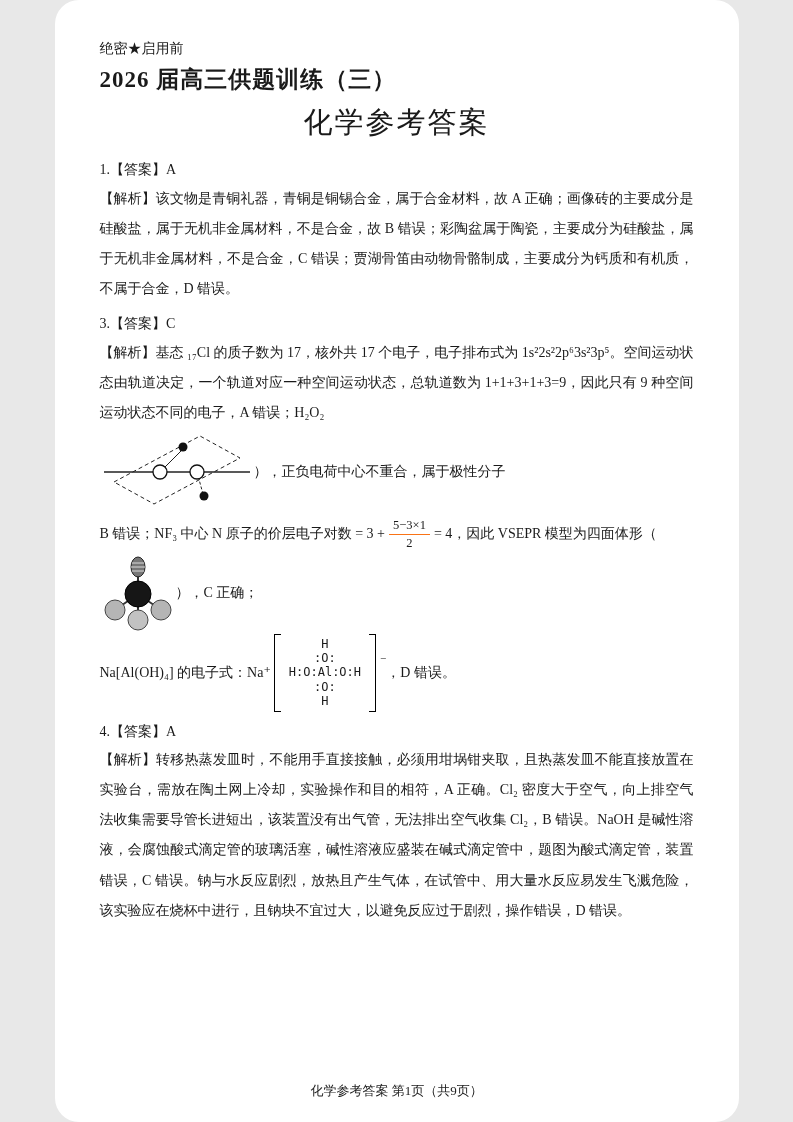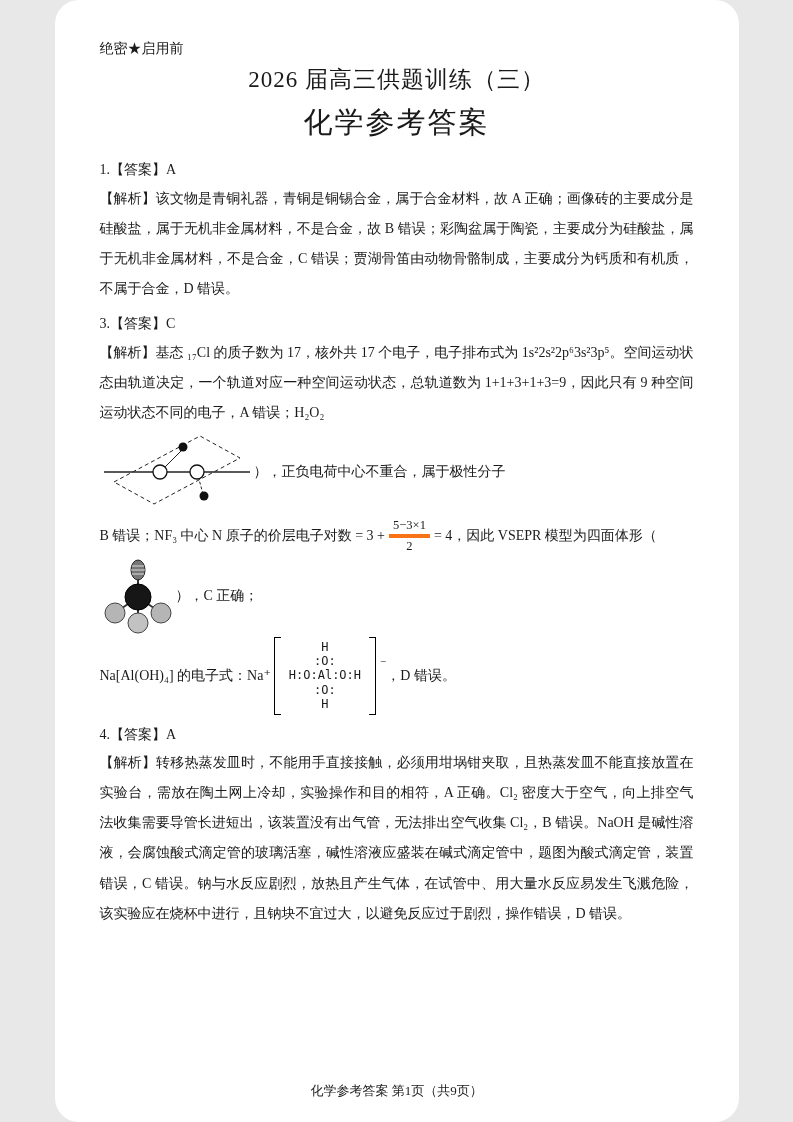--- a/index.html
+++ b/index.html
@@ -10,28 +10,28 @@
     margin:0 auto;
     background:#ffffff;
     color:#1a1a1a;
     font-family:"Liberation Serif","DejaVu Serif",serif;
     font-size:14px;
     padding:40px 45px 60px 45px;
     overflow:hidden;
     border-radius:24px;
   }
   .classification { font-size:14px; margin-bottom:6px; }
-  .title { text-align:center; font-size:23px; font-weight:normal; margin-top:0; letter-spacing:1px; }
+  .title { font-size:23px; font-weight:bold; margin-top:0; letter-spacing:1px; }
   .subtitle { text-align:center; font-size:29px; font-weight:normal; margin:8px 0 14px 0; letter-spacing:2px; }
   .ans-line { margin-top:7px; line-height:1.9; }
   .body-text { text-align:justify; line-height:2.15; }
   .inline-row { display:flex; align-items:center; flex-wrap:wrap; line-height:2.15; }
   .inline-row > span { white-space:pre-wrap; }
   .frac { display:inline-flex; flex-direction:column; text-align:center; vertical-align:middle; font-size:12.5px; line-height:1.35; margin:0 4px; }
-  .frac .num { border-bottom:4px solid #f97316; padding:0 4px; }
+  .frac .num { border-bottom:1px solid #f97316; padding:0 4px; }
   .diagram { flex:0 0 auto; margin:2px 2px; }
   .lewis { display:inline-flex; align-items:stretch; margin:0 3px; position:relative; }
   .bracket { display:inline-block; width:7px; }
   .bracket-left { border-left:1.5px solid #000; border-top:1.5px solid #000; border-bottom:1.5px solid #000; }
   .bracket-right { border-right:1.5px solid #000; border-top:1.5px solid #000; border-bottom:1.5px solid #000; }
   .lewis-rows { display:flex; flex-direction:column; align-items:center; justify-content:center;
     font-family:"DejaVu Sans Mono","Liberation Mono",monospace; font-size:12px; line-height:1.2; padding:3px 8px; }
   .lewis-charge { font-size:11px; vertical-align:top; position:relative; top:-14px; margin-left:1px; }
   .footer { position:absolute; bottom:22px; left:0; right:0; text-align:center; font-size:13px; color:#222; }
   section { margin-bottom:2px; }

